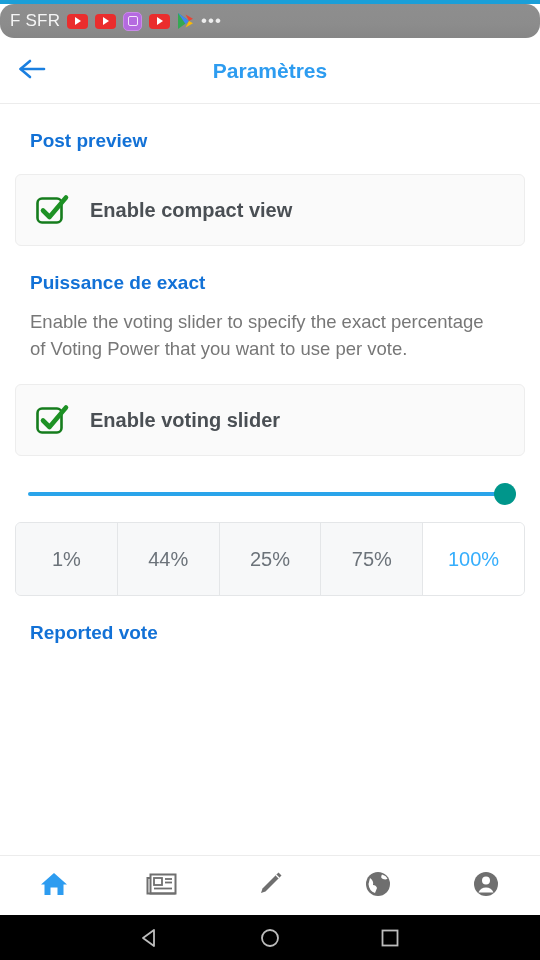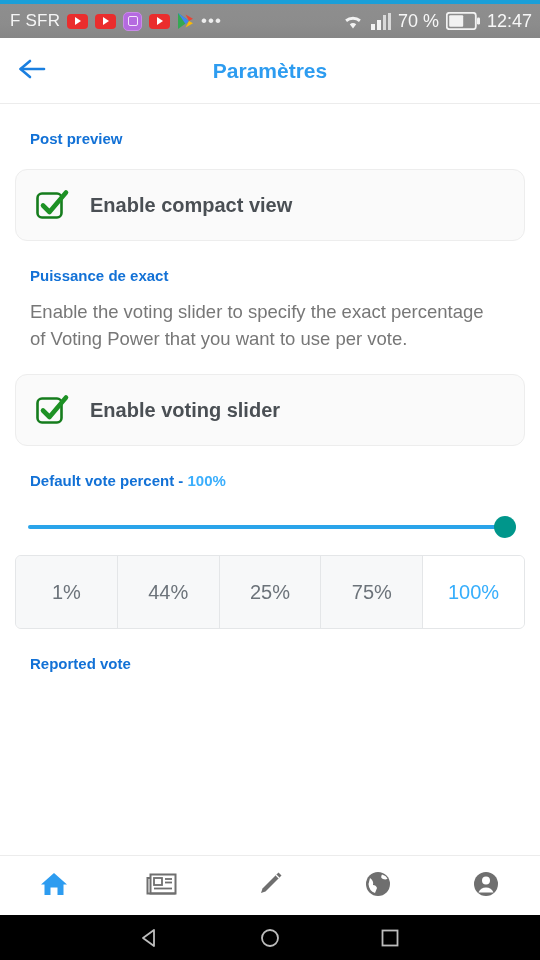--- a/index.html
+++ b/index.html
@@ -14,20 +14,21 @@
   
   .accent-line { height:4px; width:100%; background:#1b9fd8; }
 
   
   .statusbar {
     height:34px; width:100%;
     background:linear-gradient(#8e8e8e,#8c8c8c 60%,#868686);
     display:flex; align-items:center;
     padding:0 8px 0 10px;
     color:#f2f2f2;
+    border-radius:14px;
   }
   .sb-left { display:flex; align-items:center; gap:7px; flex:1; }
   .sb-carrier { font-size:17px; letter-spacing:.2px; color:#f5f5f5; }
   .sb-right { display:flex; align-items:center; gap:7px; }
   .sb-text { font-size:18px; color:#f7f7f7; }
 
   .ic { display:inline-block; line-height:0; }
   .yt {
     width:21px; height:15px; border-radius:4px;
     background:#ea2d2d; position:relative;
@@ -64,35 +65,35 @@
     font-size:21px; font-weight:bold; color:#2d9cf0;
     pointer-events:none;
   }
 
   
   .content {
     position:absolute; top:104px; bottom:105px; left:0; right:0;
     background:#fff; overflow:hidden;
   }
   .section-title {
-    color:#1271d6; font-size:15px; font-weight:bold;
+    color:#1271d6; font-size:19px; font-weight:bold;
     padding:26px 30px 0 30px;
   }
   .section-title .accentval { color:#3aaefc; }
 
   .desc {
     color:#777777; font-size:18.5px; line-height:27px;
     padding:14px 44px 0 30px;
   }
 
   .card {
     margin:22px 15px 0 15px;
     background:#fafafa;
     border:1px solid #ededed;
-    border-radius:12px;
+    border-radius:6px;
     height:72px;
     display:flex; align-items:center;
     padding-left:18px;
     cursor:pointer;
   }
   .card-label {
     font-size:20px; font-weight:bold; color:#4a4f54;
     margin-left:20px;
   }
   .checkbox { width:36px; height:36px; flex:none; }
@@ -172,45 +173,20 @@
       <span class="ic">
         <svg width="17" height="18" viewBox="0 0 17 18">
           <path d="M1 1 L12 9 L1 17 Z" fill="#34a853"></path>
           <path d="M1 1 L12 9 L8.5 12 Z" fill="#4285f4"></path>
           <path d="M12 9 L16 11.2 L8.5 15.6 Z" fill="#fbbc05"></path>
           <path d="M12 9 L16 6.8 L8.5 2.4 Z" fill="#ea4335"></path>
         </svg>
       </span>
       <span class="dots">•••</span>
     </div>
-    <div class="sb-right">
-      <span class="ic">
-        <svg width="22" height="17" viewBox="0 0 22 17">
-          <path d="M11 15.5 L7.8 11.3 A5.3 5.3 0 0 1 14.2 11.3 Z" fill="#f2f2f2"></path>
-          <path d="M3.2 6.6 A12 12 0 0 1 18.8 6.6 L17 8.9 A9.2 9.2 0 0 0 5 8.9 Z" fill="#f2f2f2"></path>
-        </svg>
-      </span>
-      <span class="ic">
-        <svg width="20" height="17" viewBox="0 0 20 17">
-          <rect x="0" y="11" width="4" height="6" fill="#f2f2f2"></rect>
-          <rect x="6" y="7" width="4" height="10" fill="#f2f2f2"></rect>
-          <rect x="12" y="2" width="3" height="15" fill="#d9d9d9"></rect>
-          <rect x="17" y="0" width="3" height="17" fill="#d9d9d9"></rect>
-        </svg>
-      </span>
-      <span class="sb-text">70 %</span>
-      <span class="ic">
-        <svg width="34" height="18" viewBox="0 0 34 18">
-          <rect x="0.8" y="0.8" width="29" height="16.4" rx="2.5" fill="none" stroke="#f2f2f2" stroke-width="1.8"></rect>
-          <rect x="3.2" y="3.2" width="14" height="11.6" rx="1" fill="#f2f2f2"></rect>
-          <rect x="31" y="5.5" width="3" height="7" rx="1.2" fill="#f2f2f2"></rect>
-        </svg>
-      </span>
-      <span class="sb-text">12:47</span>
-    </div>
   </div>
 
   <div class="appbar">
     <div class="back-btn">
       <span>
         <svg width="30" height="24" viewBox="0 0 30 24">
           <path d="M13 4 L3.5 12 L13 20" fill="none" stroke="#1a7fe0" stroke-width="2.6" stroke-linecap="round" stroke-linejoin="round"></path>
           <line x1="3.8" y1="12" x2="27" y2="12" stroke="#1a7fe0" stroke-width="2.6" stroke-linecap="round"></line>
         </svg>
       </span>
@@ -238,23 +214,20 @@
     <div class="card">
       <span class="checkbox">
         <svg width="36" height="36" viewBox="0 0 36 36">
           <rect x="3.5" y="6.5" width="24" height="24" rx="4.5" fill="none" stroke="#157c1c" stroke-width="2.6"></rect>
           <path d="M9 18.5 L15.5 25 L32 5.5" fill="none" stroke="#1d9124" stroke-width="4.6" stroke-linecap="round" stroke-linejoin="round"></path>
         </svg>
       </span>
       <span class="card-label">Enable voting slider</span>
     </div>
 
-    <div class="section-title">
-      <span>Default vote percent - </span><span class="accentval">100%</span>
-    </div>
 
     <div class="slider-wrap">
       <div class="slider-track"></div>
       <div class="slider-thumb"></div>
     </div>
 
     <div class="seg">
       <div class="seg-btn">1%</div>
       <div class="seg-btn">44%</div>
       <div class="seg-btn">25%</div>

